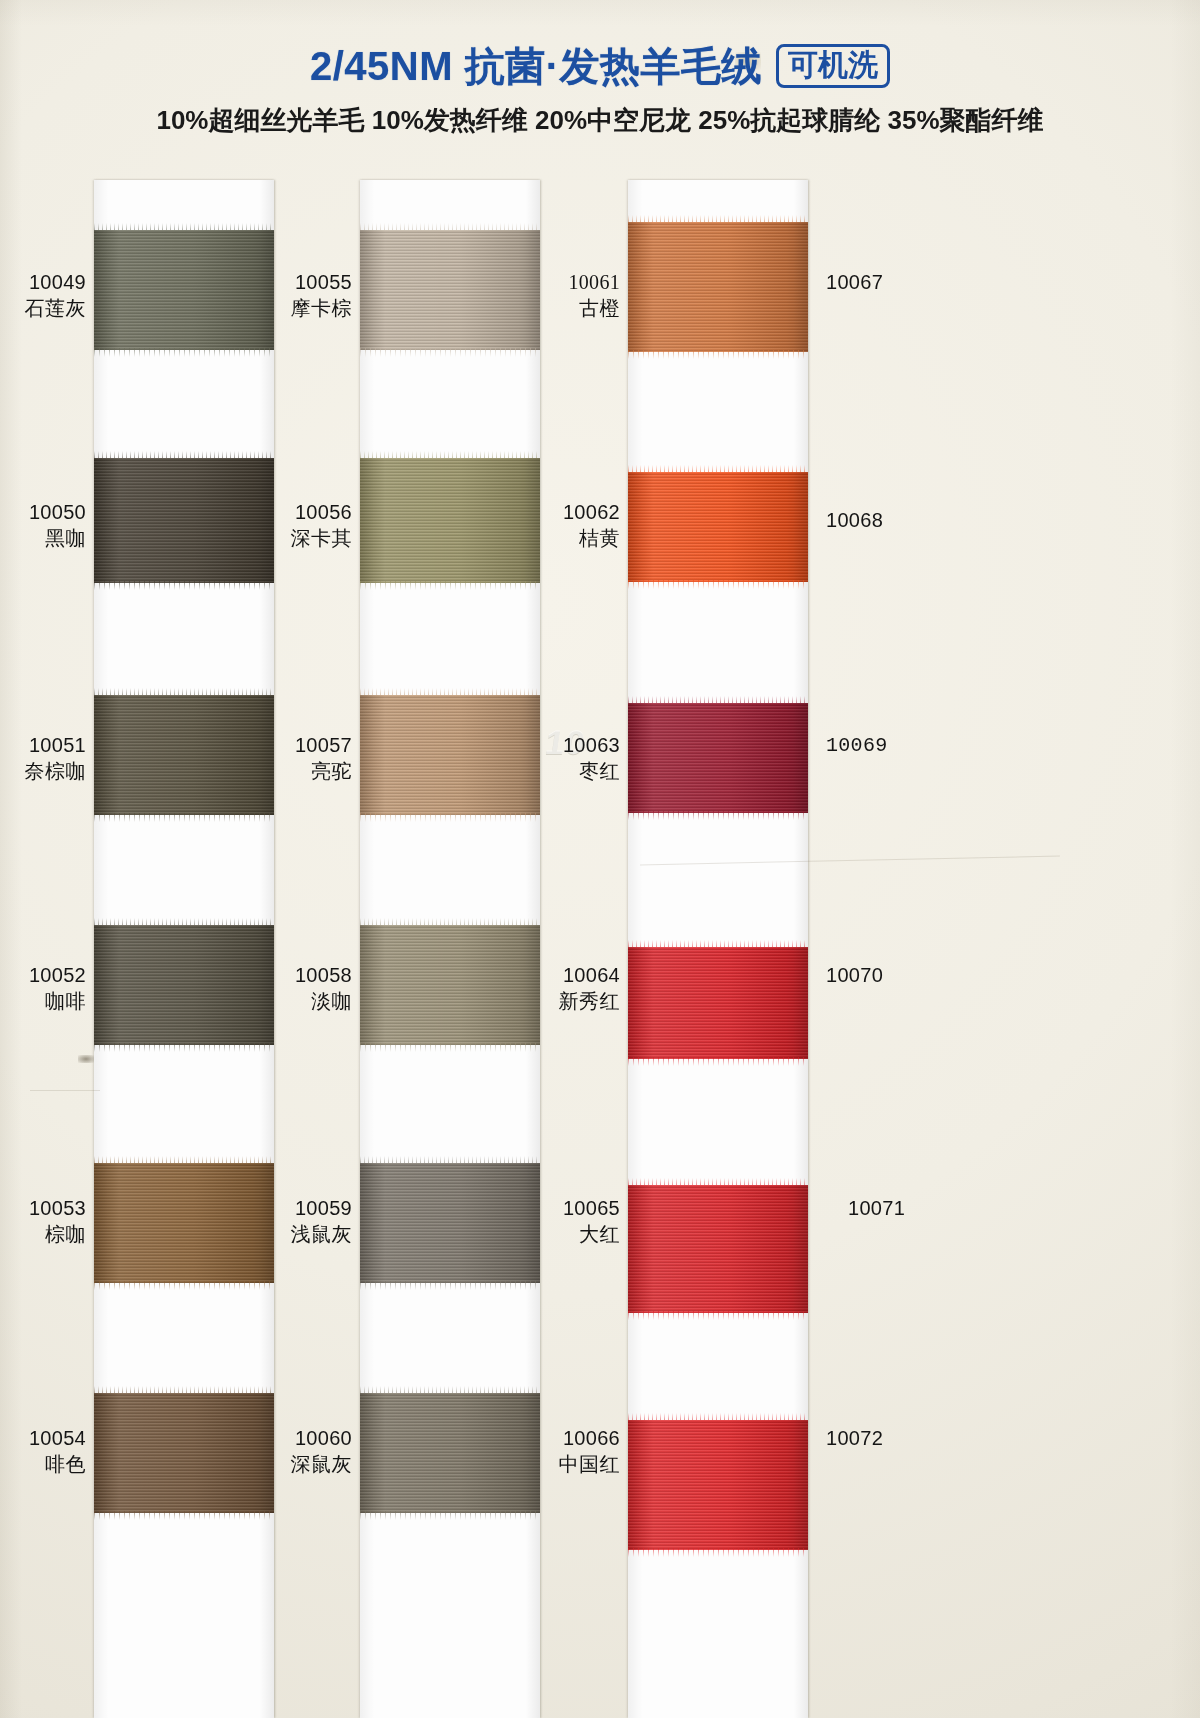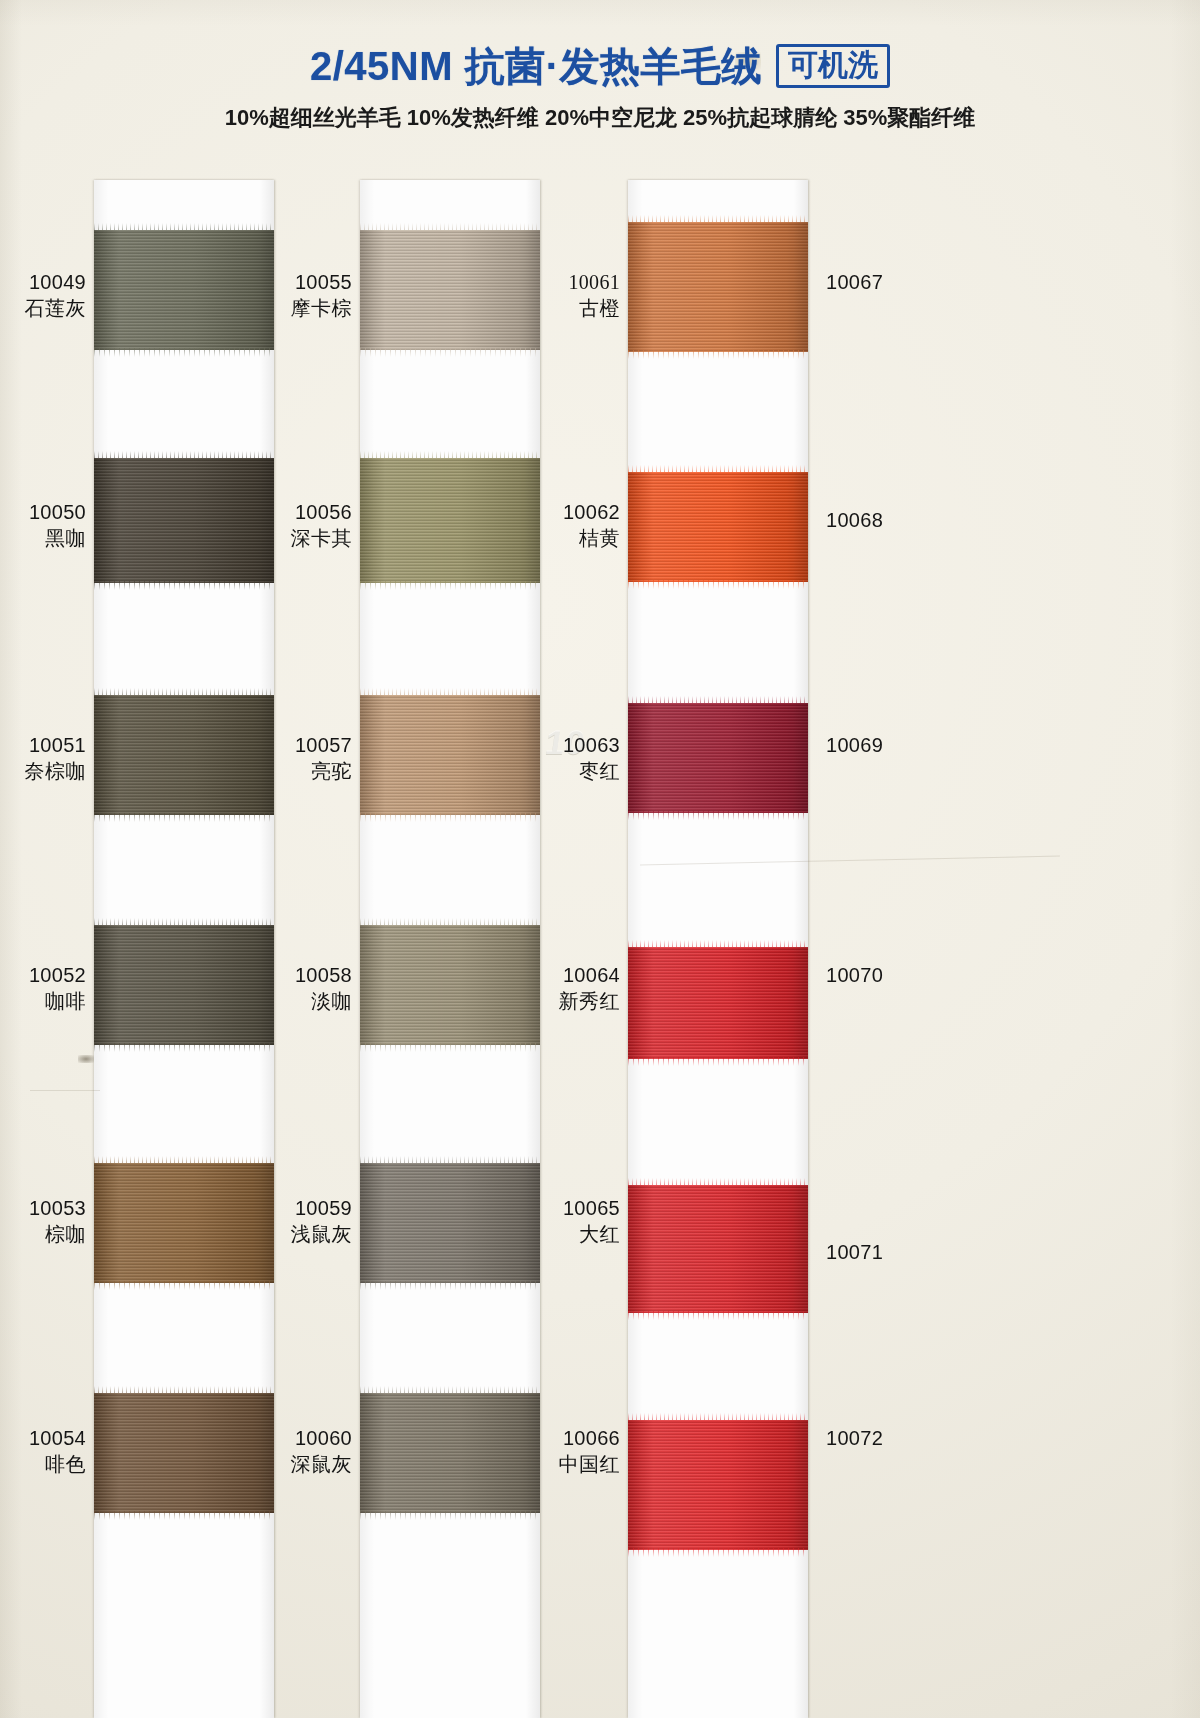--- a/index.html
+++ b/index.html
@@ -30,25 +30,25 @@
     display:flex;align-items:center;justify-content:center;gap:14px;
     white-space:nowrap;
   }
   #main-title{
     font-size:40px;font-weight:700;color:#1c4fa1;
     letter-spacing:.5px;line-height:1;
     text-shadow:0 0 1px rgba(28,79,161,.45);
   }
   #washable-badge{
     font-size:30px;font-weight:700;color:#1c4fa1;
-    border:3px solid #1c4fa1;border-radius:3px;
+    border:3px solid #1c4fa1;border-radius:8px;
     padding:3px 9px 5px;line-height:1;
   }
   #subtitle{
-    margin-top:15px;font-size:22px;font-weight:700;color:#1a1a1a;
+    margin-top:15px;font-size:26px;font-weight:700;color:#1a1a1a;
     letter-spacing:0px;white-space:nowrap;
   }
 
   
   .strip{
     position:absolute;top:180px;width:180px;height:1538px;
     background:#fdfdfd;
     box-shadow:1px 0 2px rgba(90,85,70,.30), -1px 0 2px rgba(90,85,70,.18);
   }
   #strip-1{left:94px;}
@@ -320,35 +320,35 @@
     <div class="code">10062</div>
     <div class="name">桔黄</div>
   </div>
 <div class="label right" style="left: 826px; top: 500px; margin-top: 8px;">
     <div class="code">10068</div>
   </div>
 <div class="label left" style="left: 500px; top: 733px;">
     <div class="code">10063</div>
     <div class="name">枣红</div>
   </div>
-<div class="label right" style="left: 826px; top: 733px;">
+<div class="label right" style="left: 826px; top: 733px; font-family: Liberation Mono, monospace;">
     <div class="code">10069</div>
   </div>
 <div class="label left" style="left: 500px; top: 963px;">
     <div class="code">10064</div>
     <div class="name">新秀红</div>
   </div>
 <div class="label right" style="left: 826px; top: 963px;">
     <div class="code">10070</div>
   </div>
 <div class="label left" style="left: 500px; top: 1196px;">
     <div class="code">10065</div>
     <div class="name">大红</div>
   </div>
-<div class="label right" style="left: 826px; top: 1196px; margin-top: 44px;">
+<div class="label right" style="left: 848px; top: 1196px;">
     <div class="code">10071</div>
   </div>
 <div class="label left" style="left: 500px; top: 1426px; text-align: right;">
     <div class="code">10066</div>
     <div class="name">中国红</div>
   </div>
 <div class="label right" style="left: 826px; top: 1426px;">
     <div class="code">10072</div>
   </div>
 

